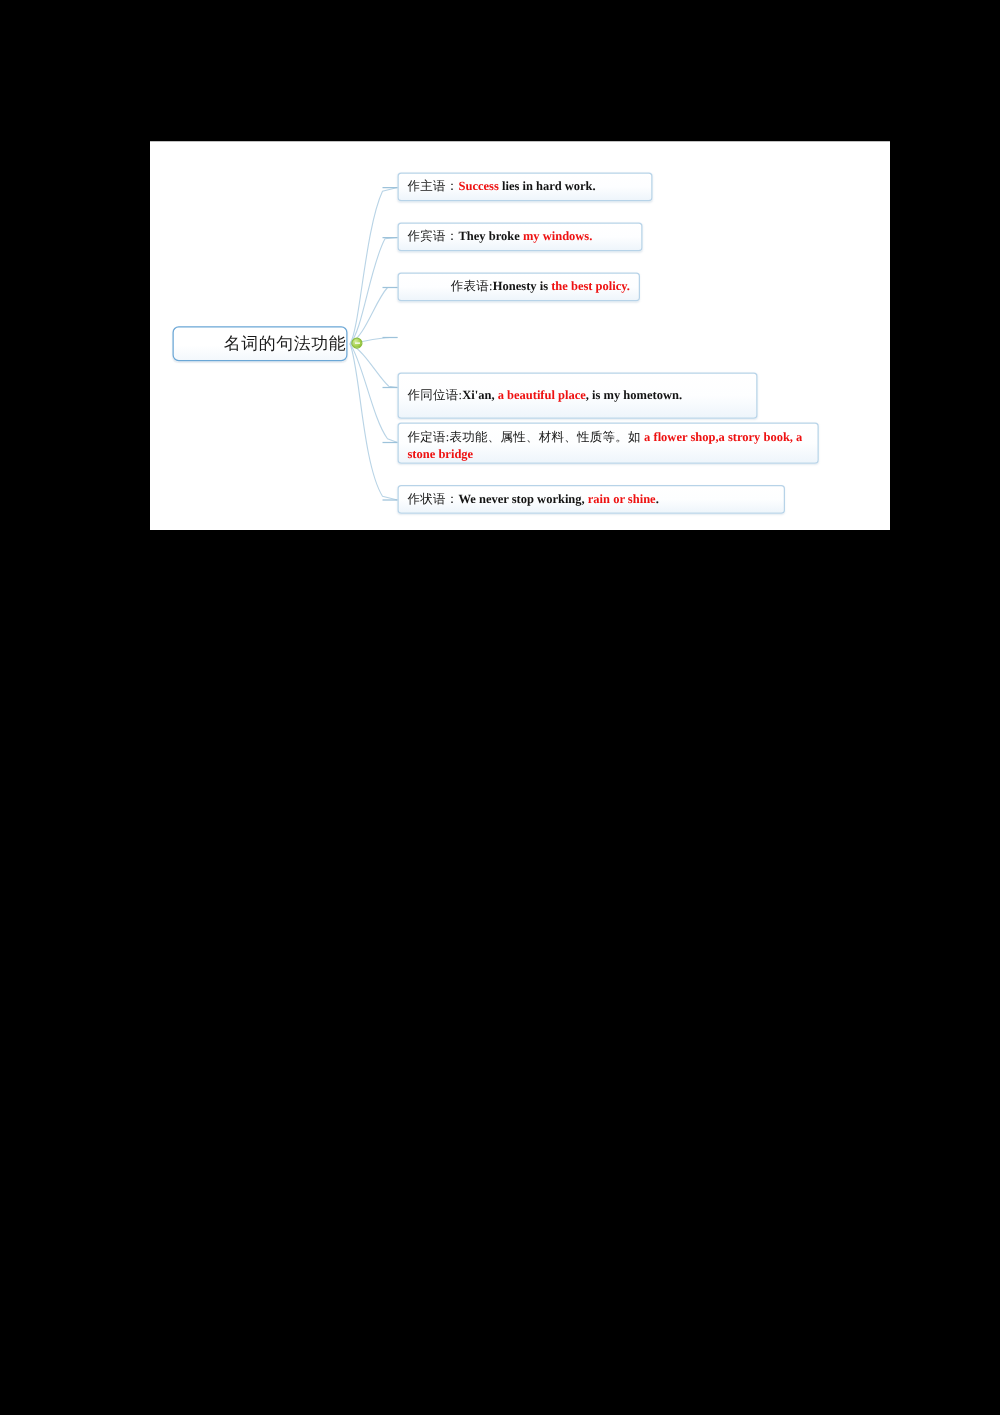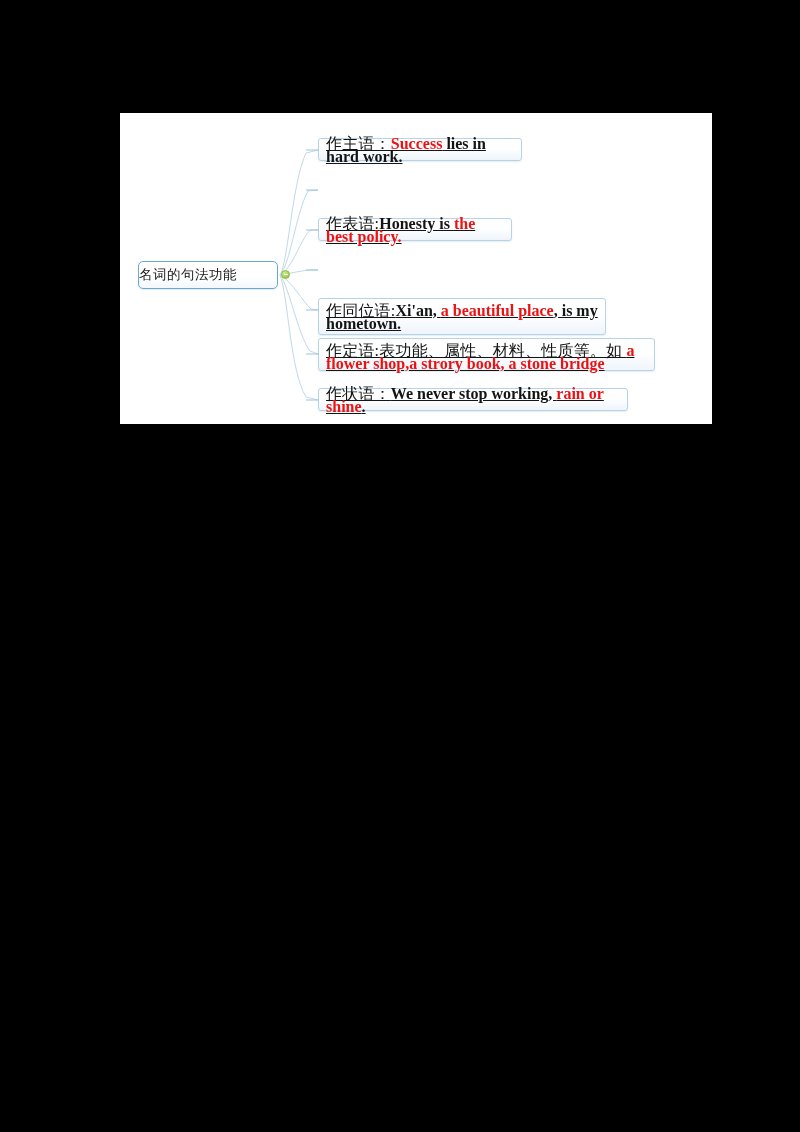--- a/index.html
+++ b/index.html
@@ -45,21 +45,21 @@
     left: 18px;
     top: 148px;
     width: 140px;
     height: 28px;
     box-sizing: border-box;
     border: 1.3px solid #6ba7d6;
     border-radius: 5px;
     background: linear-gradient(to bottom, #ffffff 0%, #ffffff 55%, #f3f8fc 100%);
     display: flex;
     align-items: center;
-    justify-content: flex-start;
+    justify-content: flex-end;
     box-shadow: 0 1px 1px rgba(120,150,180,0.18);
   }
   #central-node .central-label {
     font-family: "Liberation Serif", "DejaVu Serif", serif;
     font-size: 13.5px;
     color: #1a1a1a;
     letter-spacing: 0.5px;
     white-space: nowrap;
   }
 
@@ -91,26 +91,25 @@
     border: 1px solid #b7d3e8;
     border-radius: 3px;
     background: linear-gradient(to bottom, #ffffff 0%, #fdfeff 50%, #eef5fb 100%);
     box-shadow: 0 1px 1.5px rgba(130,160,190,0.20);
     display: flex;
     align-items: center;
     padding: 0 7px;
   }
   .branch-node .node-text {
     font-family: "Liberation Serif", "DejaVu Serif", serif;
-    font-size: 16px;
+    font-size: 10px;
     font-weight: bold;
     color: #141414;
     line-height: 13px;
     white-space: normal;
-    text-decoration: underline;
   }
   .branch-node .node-text .cn {
     font-weight: normal;
     letter-spacing: 0.2px;
   }
   .branch-node .node-text .hl {
     color: #ee1111;
   }
 
   
@@ -156,20 +155,25 @@
     <div id="collapse-icon">
       <span class="minus"></span>
     </div>
 
     <div class="branch-node" id="node-subject">
       <span class="node-text">
         <span class="cn">作主语：</span><span></span><span class="hl">Success</span><span> lies in hard work.</span>
       </span>
     </div>
 
+    <div class="branch-node" id="node-object">
+      <span class="node-text">
+        <span class="cn">作宾语：</span><span>They broke </span><span class="hl">my windows.</span><span></span>
+      </span>
+    </div>
 
     <div class="branch-node" id="node-predicative">
       <span class="node-text">
         <span class="cn">作表语:</span><span>Honesty is </span><span class="hl">the best policy.</span><span></span>
       </span>
     </div>
 
 
     <div class="branch-node" id="node-appositive">
       <span class="node-text">

